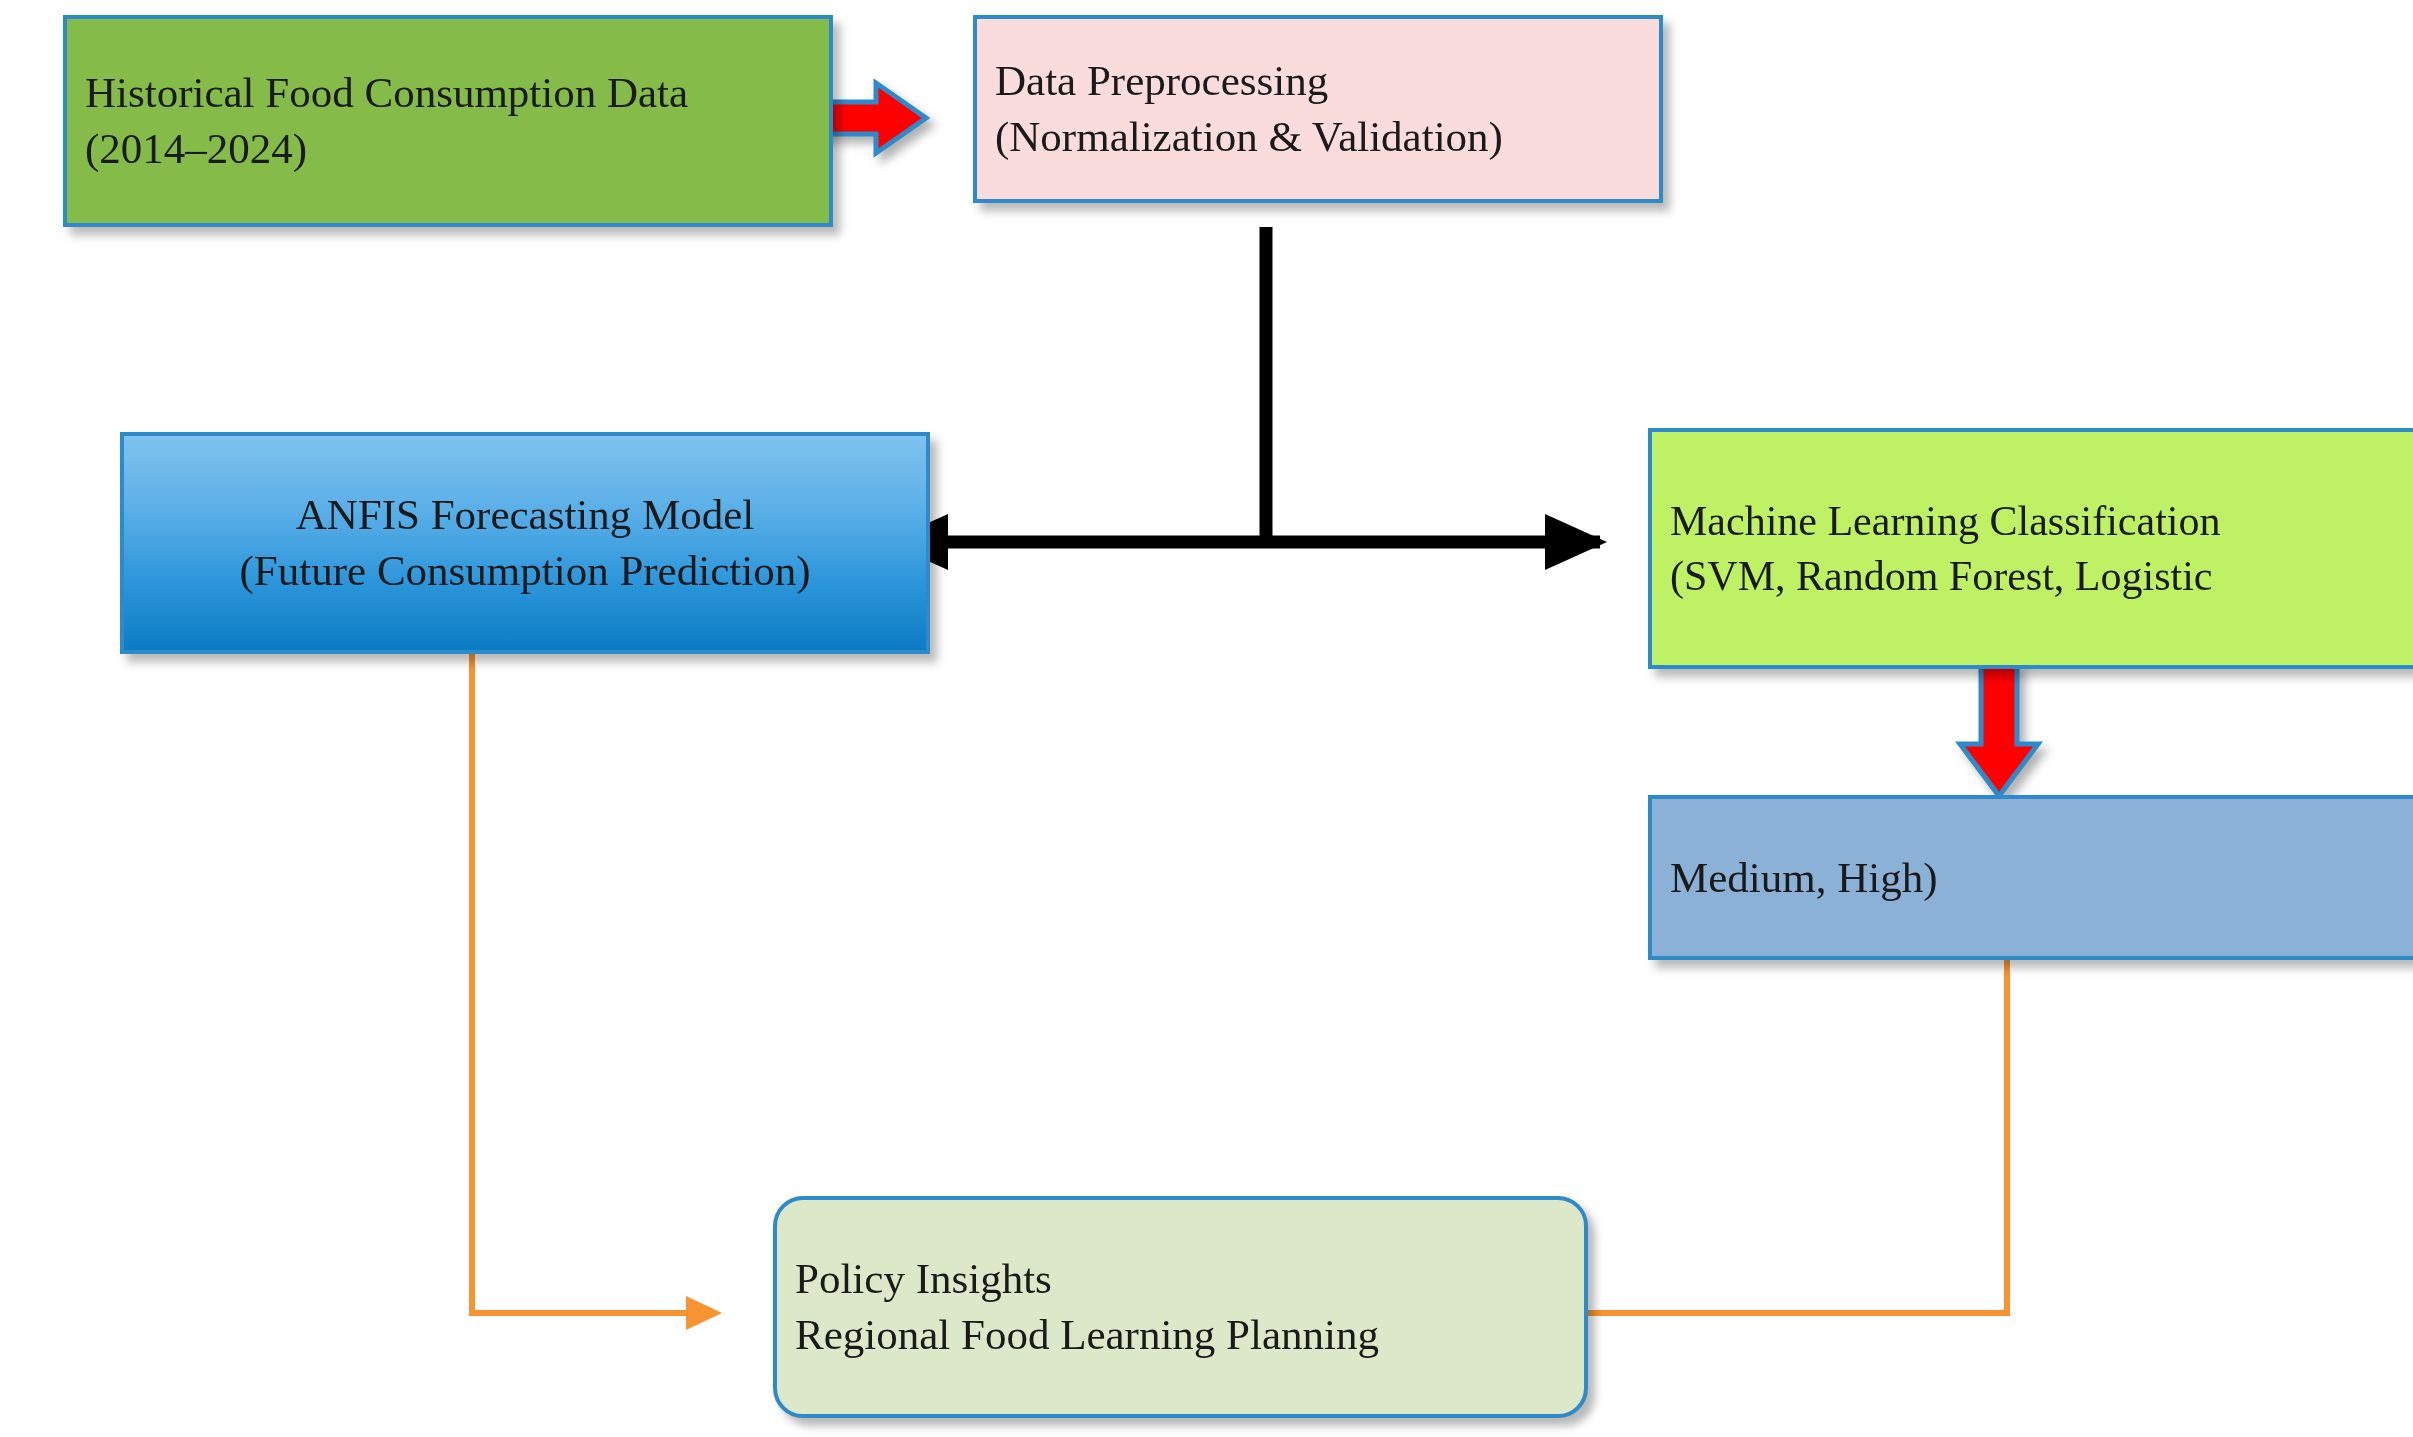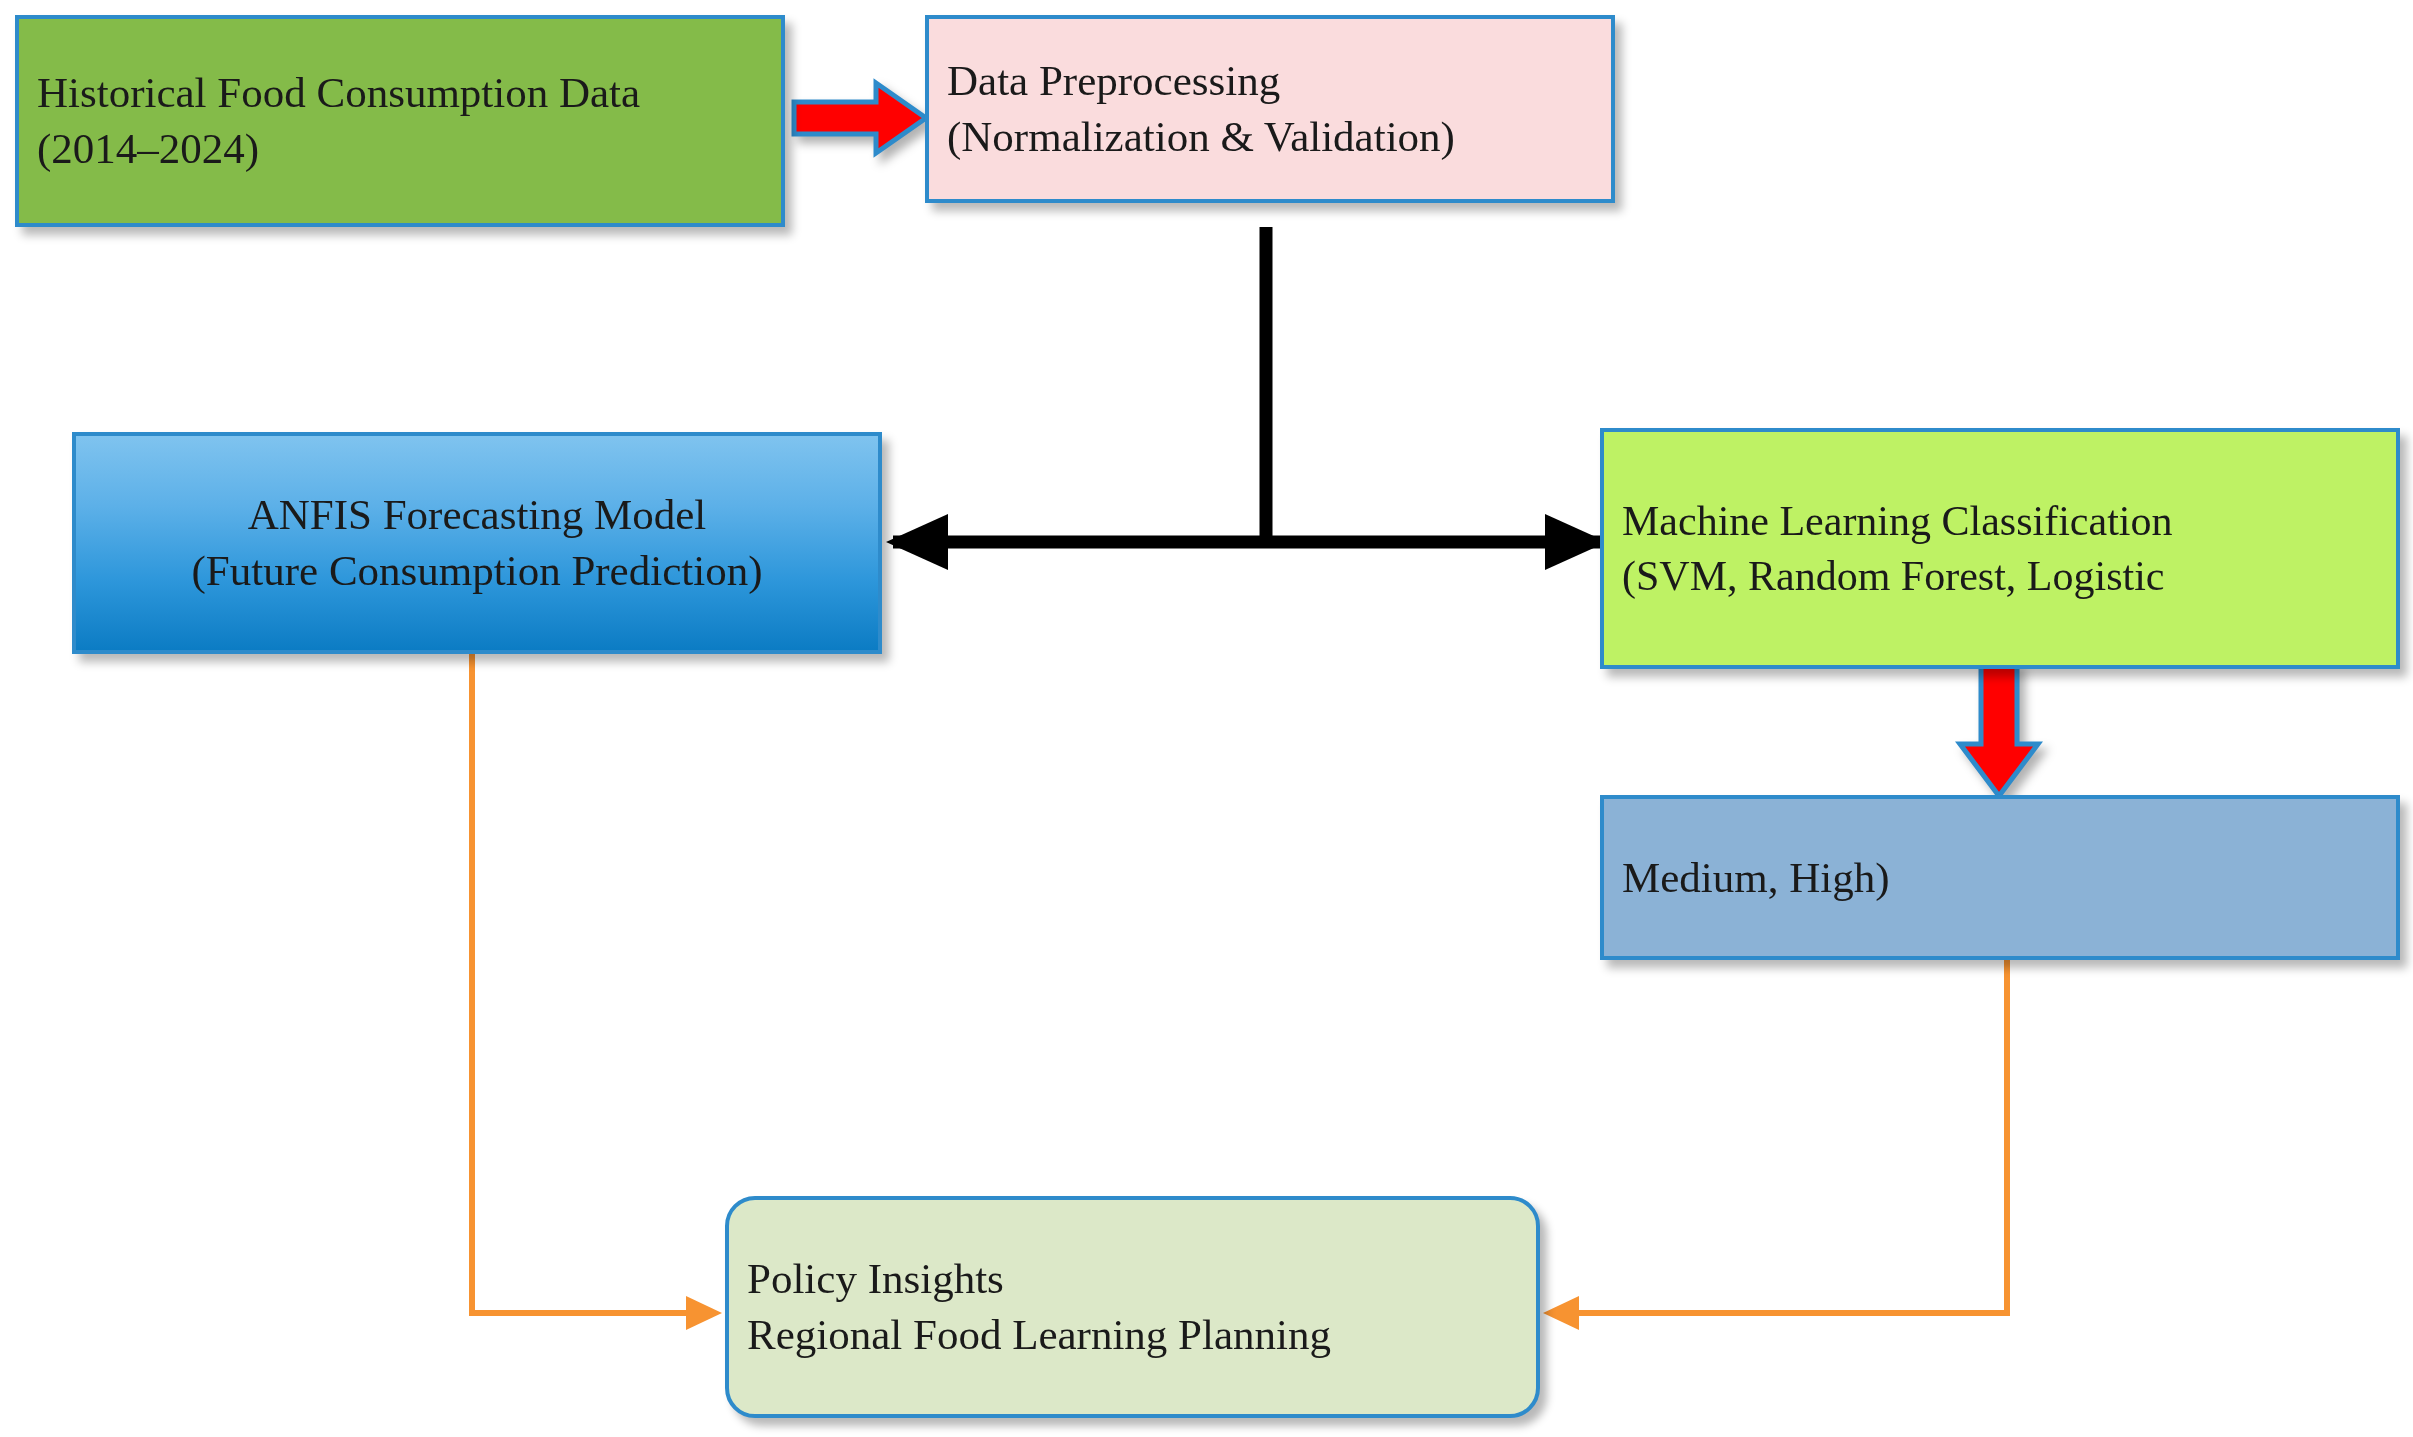--- a/index.html
+++ b/index.html
@@ -21,20 +21,21 @@
   
   .node {
     position: absolute;
     box-sizing: border-box;
     border: 4px solid #2E8BCB;
     box-shadow: 7px 8px 9px rgba(0,0,0,0.28);
     display: flex;
     align-items: center;
     color: #1a1a1a;
     line-height: 1.30;
+    margin-left: 48px;
   }
   .node .txt {
     padding: 0 18px;
     width: 100%;
     box-sizing: border-box;
     font-size: 43px;
     letter-spacing: 0px;
   }
   .node .txt .ln { display: block; white-space: nowrap; }
 

